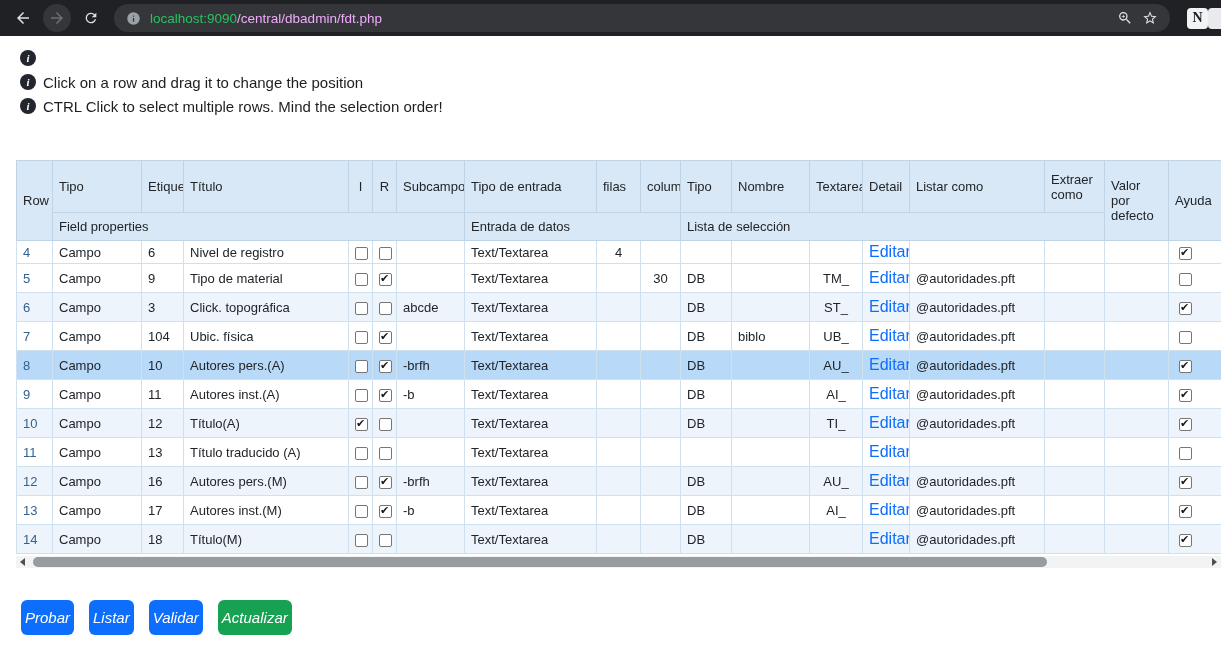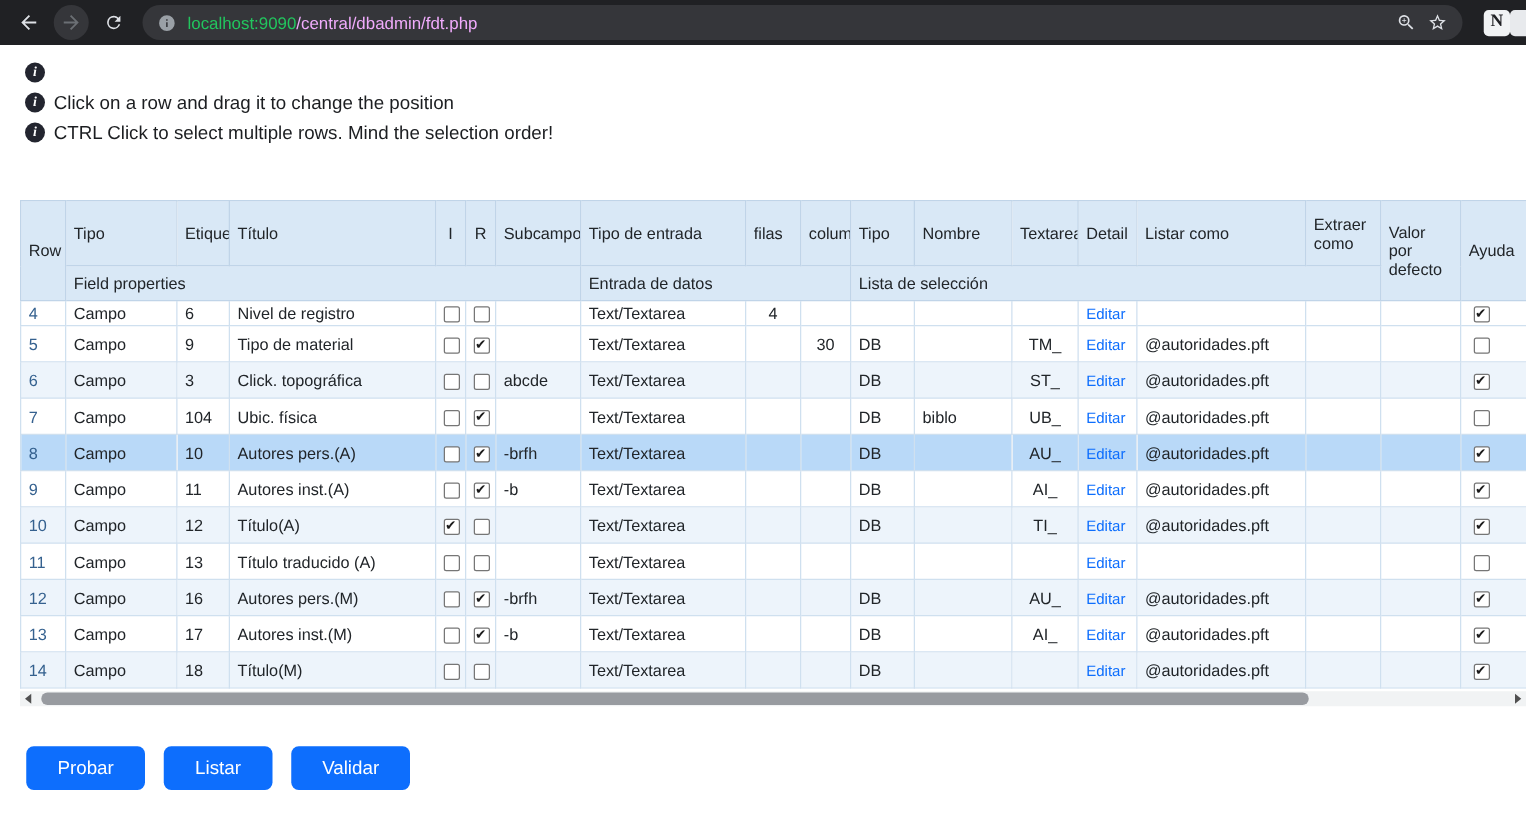--- a/index.html
+++ b/index.html
@@ -73,21 +73,21 @@
   .fdt thead tr.group-row { height:28px; }
   .fdt thead th.center { text-align:center; }
   .fdt thead th.wrap { white-space:normal; line-height:15px; }
   .fdt tbody td { height:29px; }
   .fdt tr.clipped td { height:20px; }
   .fdt tr.striped td { background:#edf4fb; }
   .fdt tr.selected td { background:#b9d9f8; }
   .fdt td.center { text-align:center; }
   .fdt td.ayuda { text-align:left; padding-left:10px; }
   .fdt td.rownum { color:#35618f; }
-  a.editar { color:#0d6efd; font-size:12px; text-decoration:none; cursor:pointer;margin-top:43px; }
+  a.editar { color:#0d6efd; font-size:16px; text-decoration:none; cursor:pointer;margin-top:43px; }
 
   .cb {
     display:inline-block; width:13px; height:13px;
     background:#ffffff; border:1px solid #767676; border-radius:2px;
     position:relative; vertical-align:middle; cursor:pointer;
   }
   .cb.checked::after {
     content:"\2714"; position:absolute; left:0px; top:-2px;
     font-size:11px; color:#1a1a1a;
   }
@@ -100,21 +100,21 @@
   .hs-arrow { width:13px; height:12px; display:flex; align-items:center; justify-content:center; }
   .hs-arrow .tri-l { width:0; height:0; border-top:4px solid transparent; border-bottom:4px solid transparent; border-right:5px solid #505050; }
   .hs-arrow .tri-r { width:0; height:0; border-top:4px solid transparent; border-bottom:4px solid transparent; border-left:5px solid #505050; }
   .hs-track { flex:1 1 auto; height:12px; position:relative; }
   .hs-thumb { position:absolute; left:4px; top:1px; height:10px; width:86%; background:#989ba0; border-radius:5px; }
 
   
   .buttons { margin:32px 0 0 21px; display:flex; gap:15px; }
   .btn {
     border:none; border-radius:6px; color:#ffffff;
-    font-family:inherit; font-size:15px; padding:9px 25px; cursor:pointer;
+    font-family:inherit; font-size:15px; padding:9px 4px; cursor:pointer;font-style:italic;
   }
   .btn.primary { background:#0d6efd; }
   .btn.success { background:#17a153; }
 </style>
 </head>
 <body>
 
 <div class="chrome">
   <div class="nav-btn">
     <span style="display:flex;">
@@ -460,13 +460,14 @@
   </div>
   <div class="hs-arrow">
       <span class="tri-r"></span>
     </div>
 </div>
 
 <div class="buttons">
   <button class="btn primary">Probar</button>
   <button class="btn primary">Listar</button>
   <button class="btn primary">Validar</button>
+  <button class="btn success">Actualizar</button>
 </div>
 
 </body></html>

